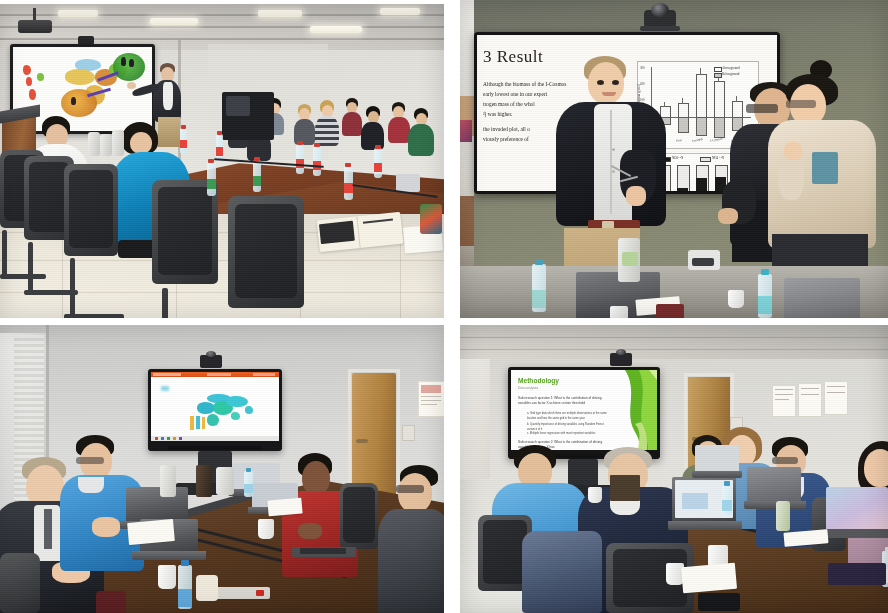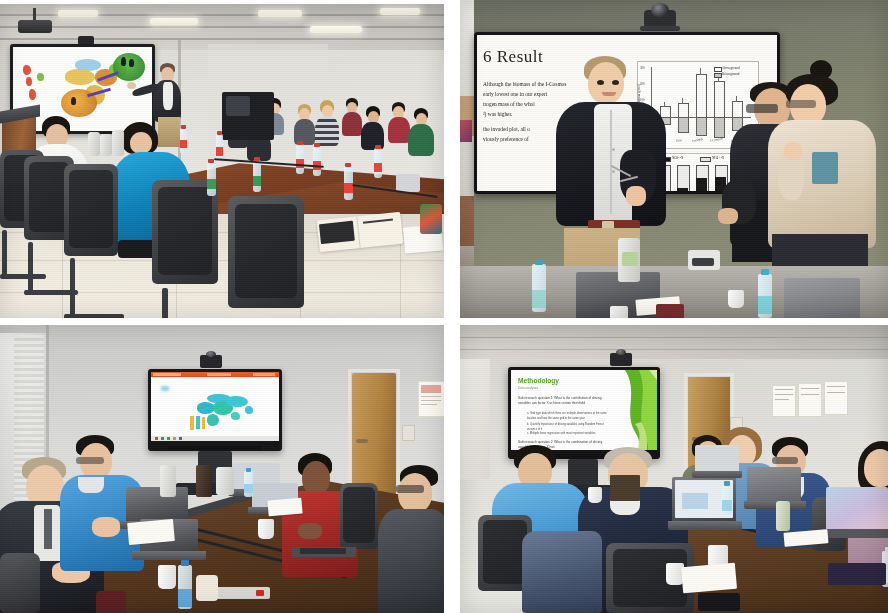--- a/index.html
+++ b/index.html
@@ -412,21 +412,21 @@
          background:linear-gradient(140deg,#c3525f,#7a3a6a)"></div>
 
     <div class="tvcam">
       <div class="body"></div>
         <div class="lens"></div>
       <div class="abs" style="left:2px;top:24px;width:40px;height:5px;border-radius:2px;background:#38393c"></div>
     </div>
 
     <div class="tvframe">
       <div class="slide">
-        <div class="slidetitle">6 Result</div>
+        <div class="slidetitle">3 Result</div>
         <div class="slidebody">
           <div>Although the biomass of the I-Cosmos</div>
           <div>early lowest one in our experi</div>
           <div>trogen mass of the whol</div>
           <div>²) was higher.</div>
           <div style="height:5px"></div>
           <div>the invaded plot, all o</div>
           <div>viously preference of</div>
         </div>
 

